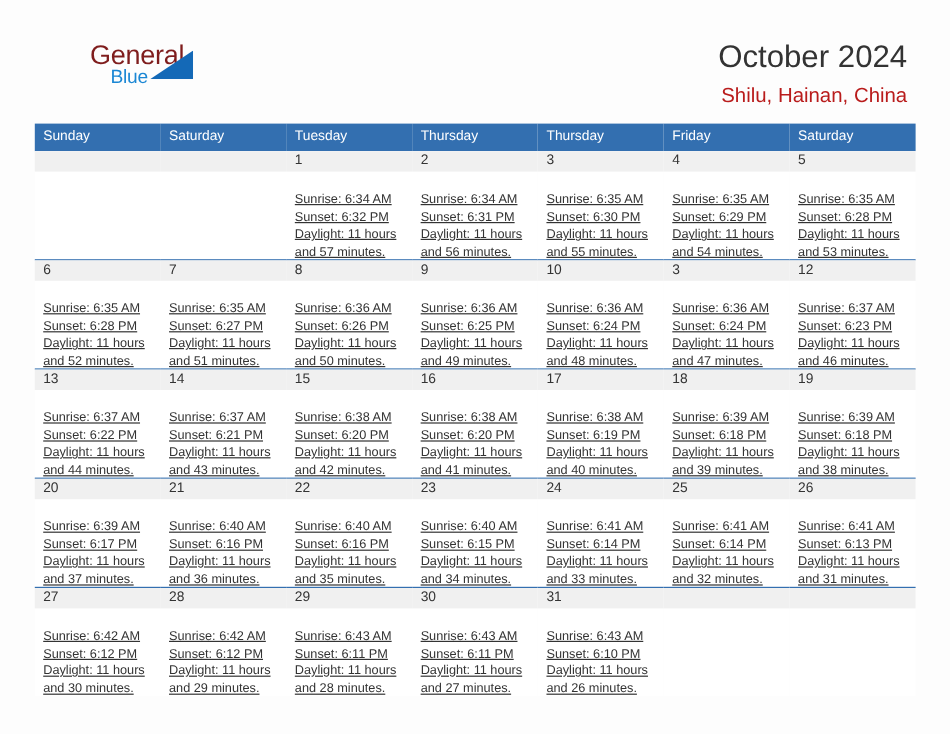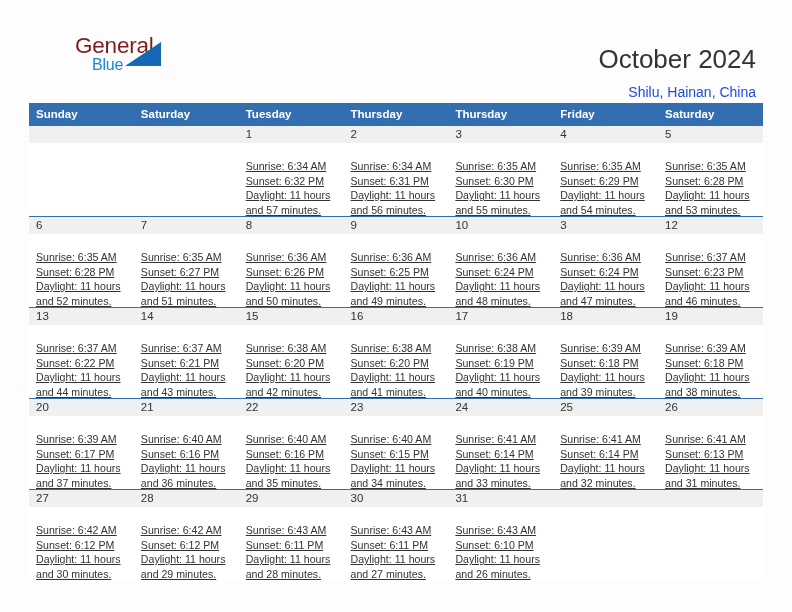--- a/index.html
+++ b/index.html
@@ -56,51 +56,50 @@
     font-size: 16px;
     color: #1b87d4;
     letter-spacing: -0.2px;
   }
 
   .title-block {
     position: absolute;
     right: 36px;
     top: 31px;
     text-align: right;
-    margin-top: 12px;
   }
   .cal-title {
     font-size: 26px;
     color: #333333;
     font-weight: normal;
     line-height: 32px;
     white-space: nowrap;
   }
   .cal-subtitle {
-    font-size: 14px;
-    color: #1d4ed8;
+    font-size: 17px;
+    color: #b91c1c;
     line-height: 20px;
     margin-top: 7px;
     white-space: nowrap;
   }
 
   
   .cal {
     position: absolute;
     left: 29px;
     top: 103px;
     width: 734px;
     border-collapse: collapse;
     table-layout: fixed;
   }
   .cal th {
     background: #336fb0;
     color: #ffffff;
     font-size: 11.5px;
-    font-weight: bold;
+    font-weight: normal;
     text-align: left;
     padding: 5px 0 6px 7px;
     height: 22px;
     vertical-align: middle;
   }
   .cal td {
     vertical-align: top;
     padding: 0;
     height: 90px;
     border-top: 1.4px solid #336fb0;

